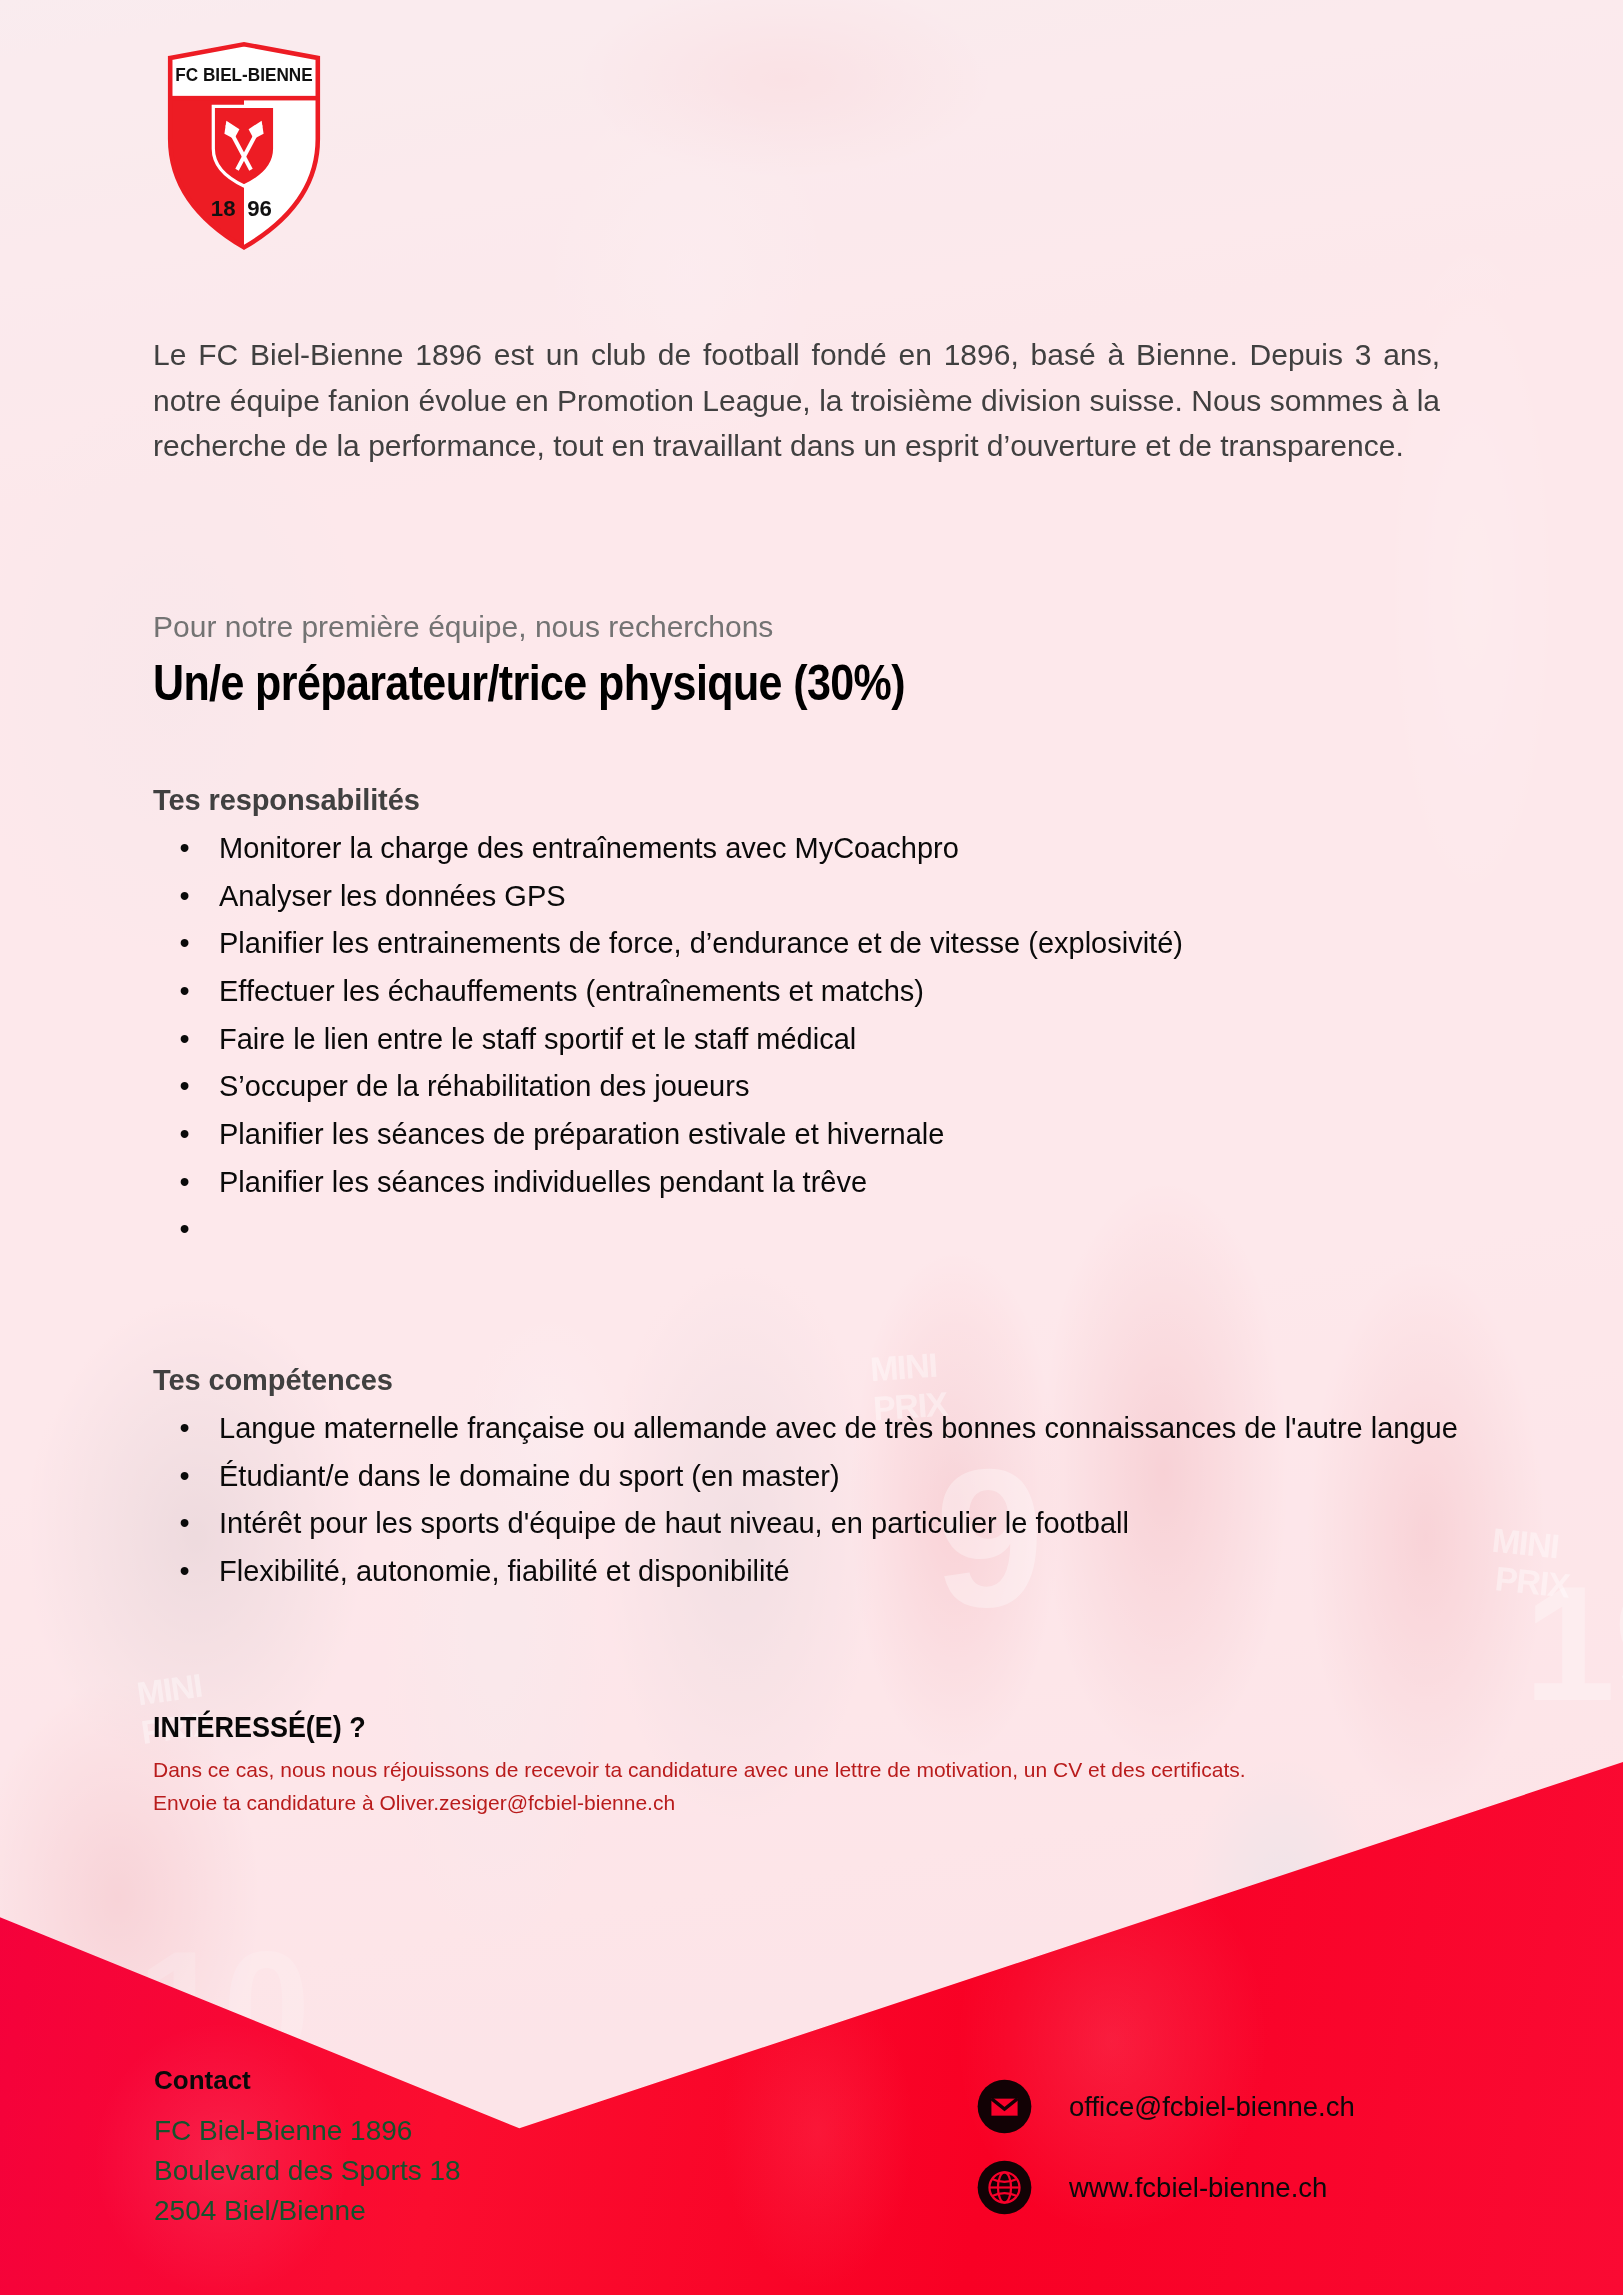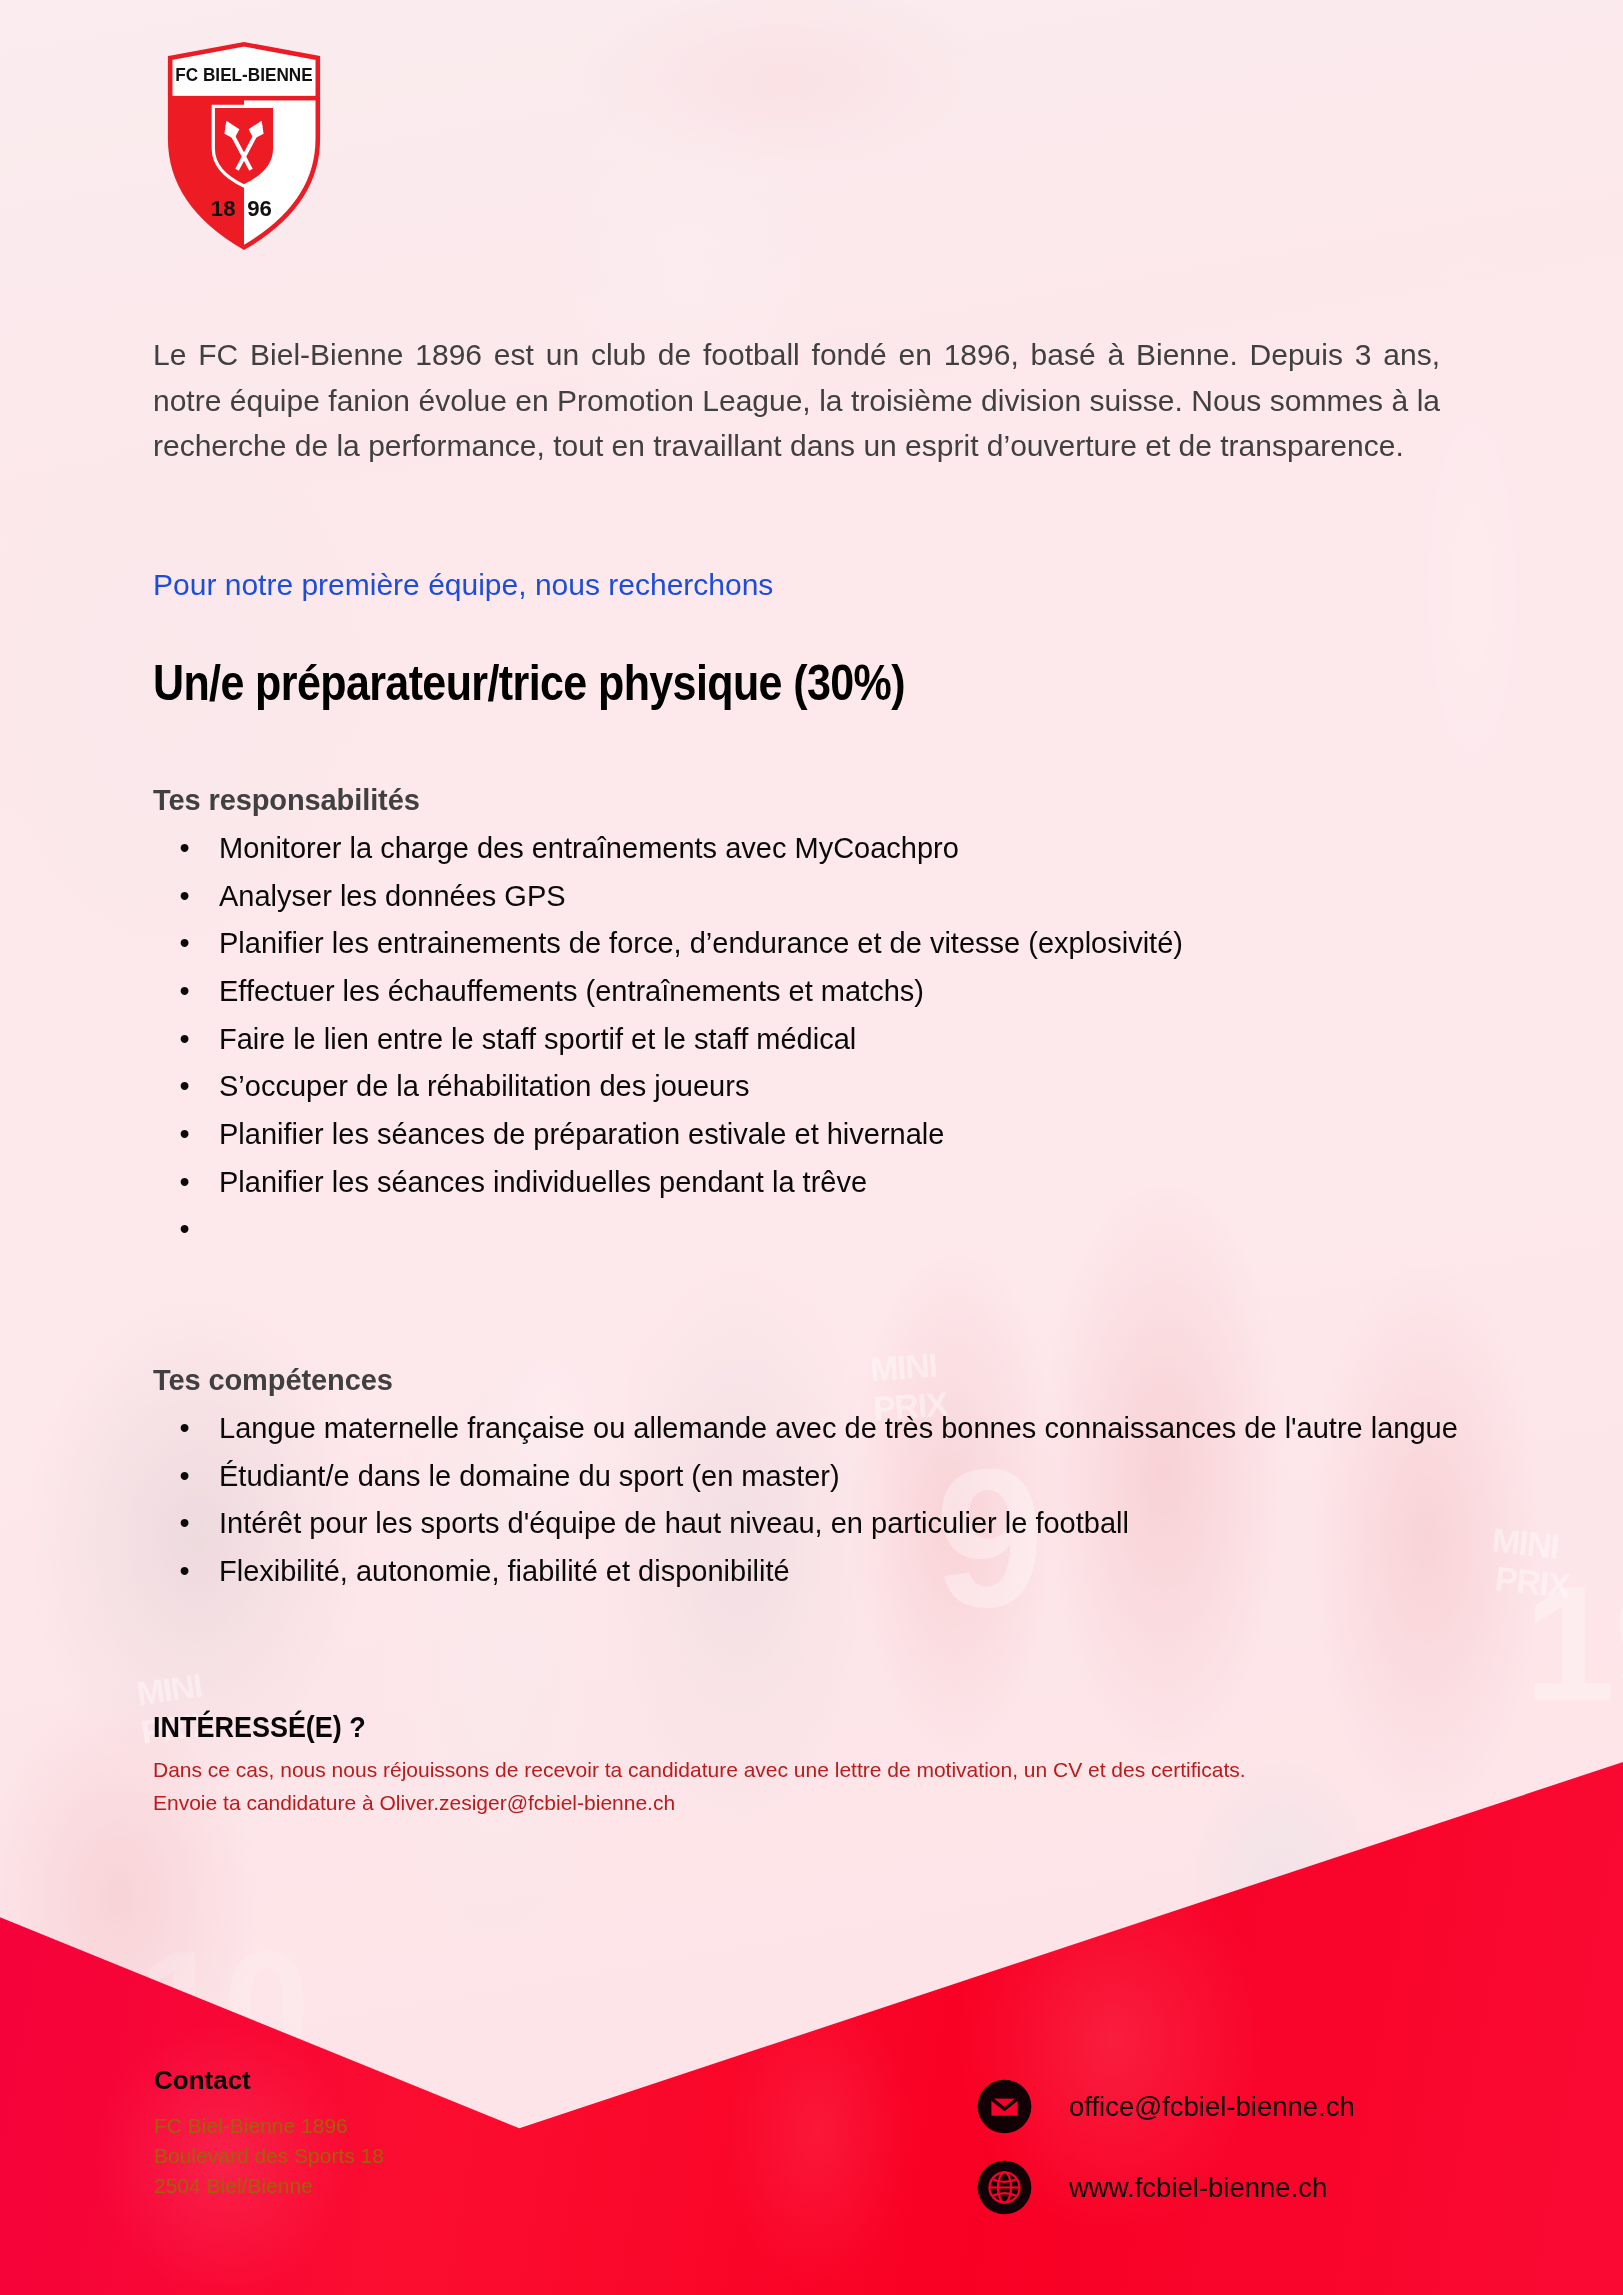--- a/index.html
+++ b/index.html
@@ -65,22 +65,22 @@
 
   
   #content { position:absolute; left:0; top:0; width:1623px; }
 
   .intro {
     position:absolute; left:153px; top:332px; width:1287px;
     font-size:30px; line-height:1.52; color:#404040;
     text-align:justify;
   }
   .lead {
-    position:absolute; left:153px; top:568px;
-    font-size:30px; color:#1d4ed8;
+    position:absolute; left:153px; top:610px;
+    font-size:30px; color:#737373;
   }
   .job-title {
     position:absolute; left:153px; top:654px;
     font-size:50px; font-weight:bold; color:#000;
     font-stretch:condensed;
     transform:scaleX(0.86); transform-origin:left center;
     letter-spacing:-0.7px;
     white-space:nowrap;
   }
 
@@ -113,21 +113,21 @@
   }
   .closing {
     position:absolute; left:153px; width:1302px;
     font-size:21px; line-height:1.55; color:#b91c1c;
   }
   #closing-body { top:1754px; }
 
   
   #contact-block { position:absolute; left:154px; top:2065px; }
   #contact-title { font-size:26px; font-weight:bold; color:#0a0a0a; margin-bottom:15px; }
-  .contact-line { font-size:21px; line-height:1.42; color:#a16207; }
+  .contact-line { font-size:28px; line-height:1.42; color:#14532d; }
 
   #footer-links { position:absolute; left:977px; top:2079px; }
   .flink { display:flex; align-items:center; margin-bottom:26px;text-align:right; }
   .flink .glyph { width:55px; height:55px; flex:0 0 55px; margin-right:37px; }
   .flink .ftext { font-size:27.5px; color:#0a0a0a; }
 </style>
 </head>
 <body>
 
 <div id="bg-photo"></div>

